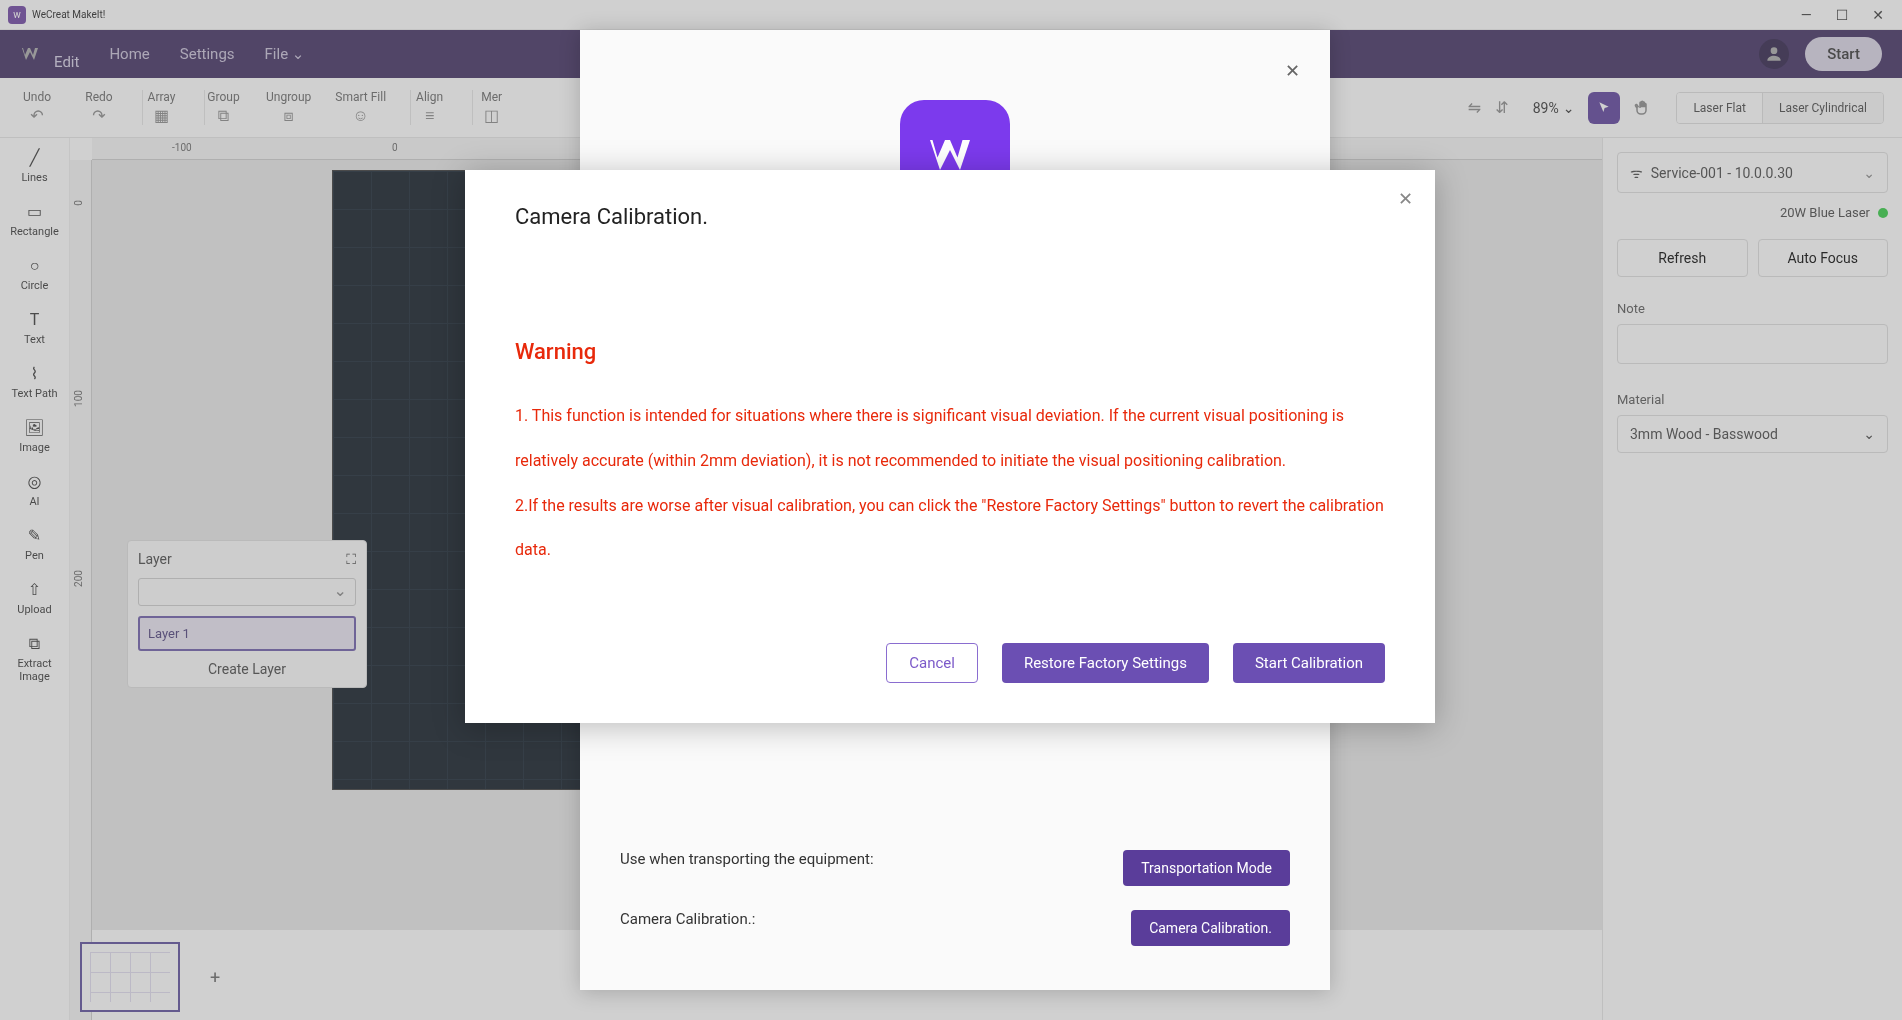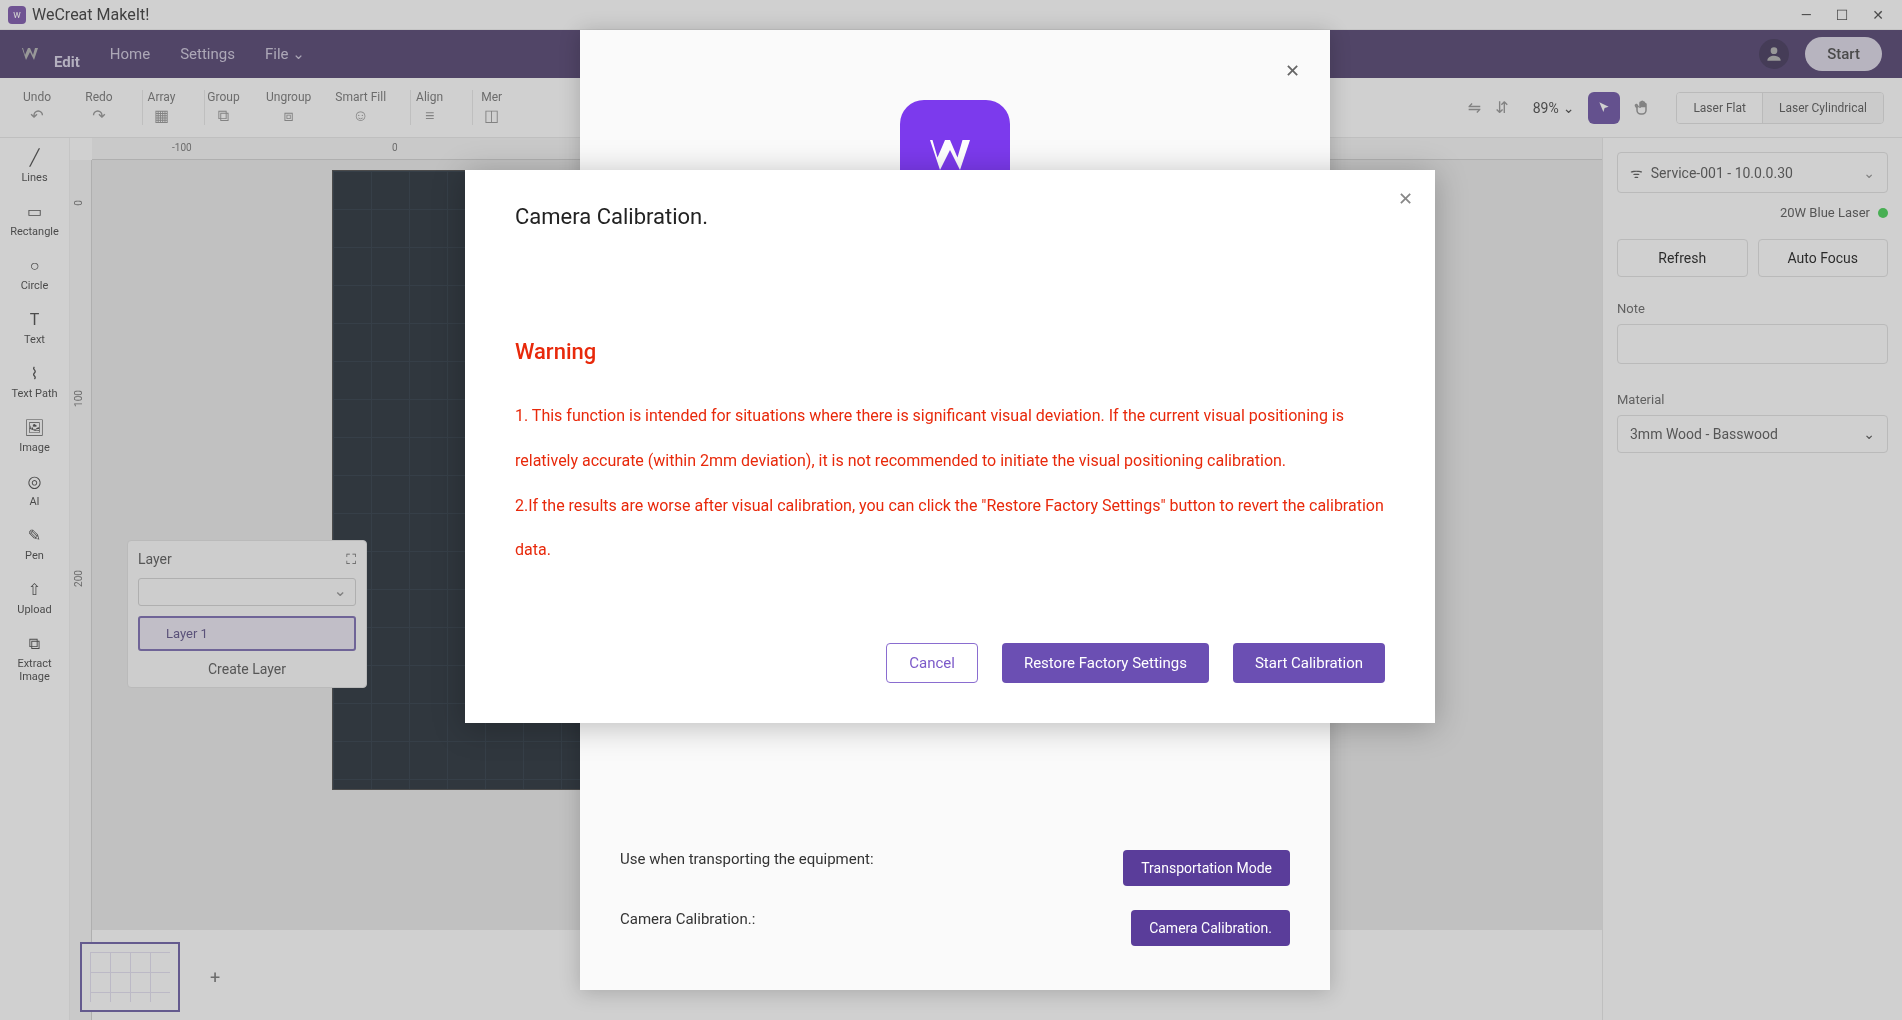--- a/index.html
+++ b/index.html
@@ -1,30 +1,30 @@
 <!DOCTYPE html>
 <html><head>
 <meta charset="utf-8">
 <style>
 * { margin: 0; padding: 0; box-sizing: border-box; font-family: -apple-system, BlinkMacSystemFont, "Segoe UI", Roboto, sans-serif; }
 body { width: 1902px; height: 1020px; overflow: hidden; background: #fff; position: relative; transform-origin: top left; }
 
 
 .titlebar { height: 30px; display: flex; align-items: center; padding: 0 8px; background: #fff; border-bottom: 1px solid #eee; }
 .titlebar .app-icon { width: 18px; height: 18px; background: #6b3fa0; border-radius: 4px; margin-right: 6px; display: flex; align-items: center; justify-content: center; color: #fff; font-size: 10px; }
-.titlebar .title { font-size: 16px; color: #222; }
+.titlebar .title { font-size: 10px; color: #222; }
 .titlebar .win-controls { margin-left: auto; display: flex; gap: 24px; font-size: 14px; color: #333; padding-right: 10px; }
 .titlebar .win-controls span { cursor: default; }
 
 
 .menubar { height: 48px; background: #3c2a5f; display: flex; align-items: center; padding: 0 20px; color: #ccc; }
 .menubar .logo { width: 24px; height: 24px; margin-right: 10px; }
 .menubar .logo svg { fill: #aaa; }
 .menubar .menu-item { margin-right: 30px; font-size: 15px; color: #c8c0d8; cursor: default; }
-.menubar .menu-item.edit { color: #d5cee5; font-weight: 700; margin-top: 16px; }
+.menubar .menu-item.edit { color: #d5cee5; font-weight: 400; margin-top: 16px; }
 .menubar .spacer { flex: 1; }
 .menubar .avatar { width: 30px; height: 30px; border-radius: 50%; background: #2a1d45; display: flex; align-items: center; justify-content: center; margin-right: 16px; }
 .menubar .start-btn { background: #d9d4e5; color: #333; border: none; border-radius: 18px; padding: 8px 22px; font-size: 15px; font-weight: 500; }
 
 
 .toolbar { height: 60px; background: #fff; border-bottom: 1px solid #e5e5e5; display: flex; align-items: center; padding: 0 18px; }
 .tool-group { display: flex; flex-direction: column; align-items: center; margin-right: 24px; min-width: 38px; }
 .tool-group.sep { border-left: 1px solid #e5e5e5; }
 .tool-group .label { font-size: 12px; color: #666; margin-bottom: 2px; }
 .tool-group .icon { font-size: 16px; color: #888; }
@@ -53,21 +53,21 @@
 .ruler-v .tick { position: absolute; left: 3px; writing-mode: vertical-rl; transform: rotate(180deg); }
 .canvas-content { position: absolute; top: 22px; left: 22px; right: 0; bottom: 90px; background: #e8e8e8; }
 .workpiece { position: absolute; top: 10px; left: 240px; width: 640px; height: 620px; background: #0a1520; border: 1px solid #333; }
 .workpiece::before { content: ""; position: absolute; inset: 0; background-image: linear-gradient(#1a2a3a 1px, transparent 1px), linear-gradient(90deg, #1a2a3a 1px, transparent 1px); background-size: 38px 38px; opacity: 0.6; }
 
 
 .layer-panel { position: absolute; left: 35px; top: 380px; width: 240px; background: #fafafa; border: 1px solid #ddd; border-radius: 4px; padding: 10px; }
 .layer-panel .hdr { display: flex; justify-content: space-between; font-size: 14px; color: #444; margin-bottom: 10px; }
 .layer-panel .sel { border: 1px solid #ccc; height: 28px; margin-bottom: 10px; border-radius: 3px; position: relative; }
 .layer-panel .sel::after { content: "⌄"; position: absolute; right: 8px; top: 2px; color: #888; }
-.layer-panel .layer-item { border: 2px solid #6b5aa8; background: #e8e4f2; padding: 8px 26px; font-size: 13px; color: #4a3d7a; border-radius: 3px; margin-bottom: 10px; }
+.layer-panel .layer-item { border: 2px solid #6b5aa8; background: #e8e4f2; padding: 8px 8px; font-size: 13px; color: #4a3d7a; border-radius: 3px; margin-bottom: 10px; }
 .layer-panel .create { text-align: center; font-size: 14px; color: #444; }
 
 
 .pages { position: absolute; bottom: 8px; left: 10px; display: flex; gap: 30px; align-items: center; }
 .page-thumb { width: 100px; height: 70px; border: 2px solid #5a4a9a; background: #fff; position: relative; }
 .page-thumb::before { content: ""; position: absolute; inset: 8px; background-image: linear-gradient(#e0dcf0 1px, transparent 1px), linear-gradient(90deg, #e0dcf0 1px, transparent 1px); background-size: 20px 20px; }
 .page-add { font-size: 18px; color: #666; }
 
 
 .right-panel { width: 300px; background: #fff; border-left: 1px solid #e5e5e5; padding: 14px; }

